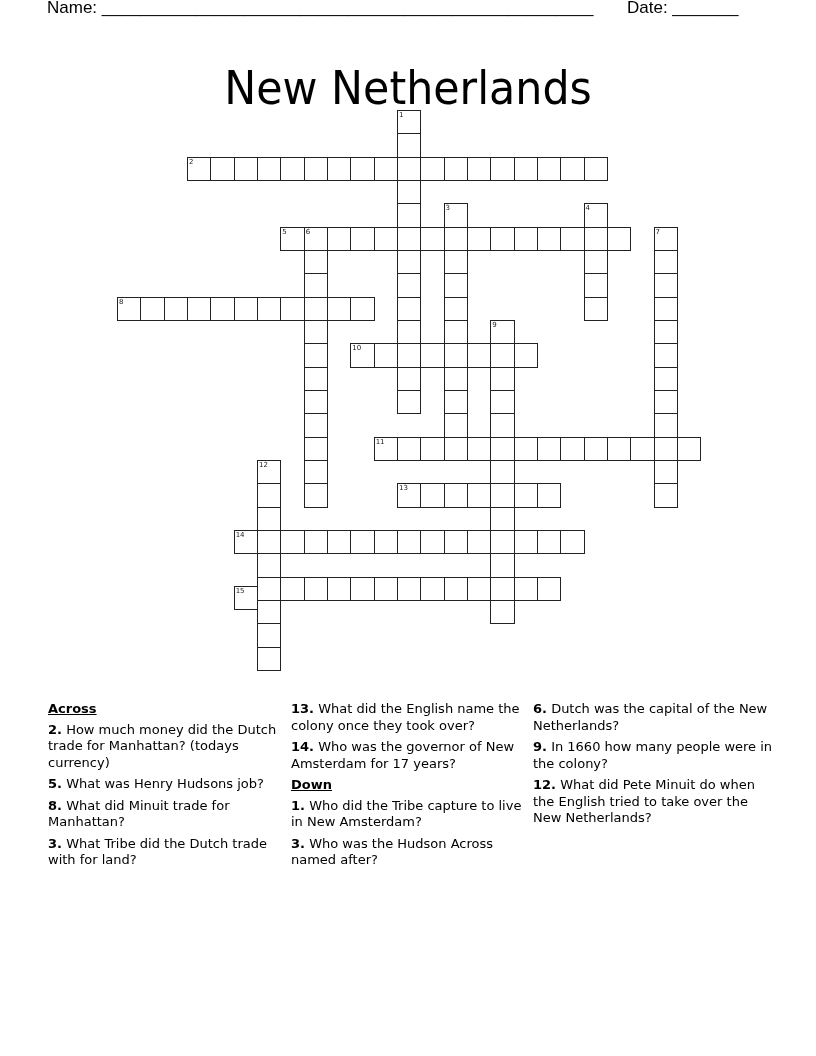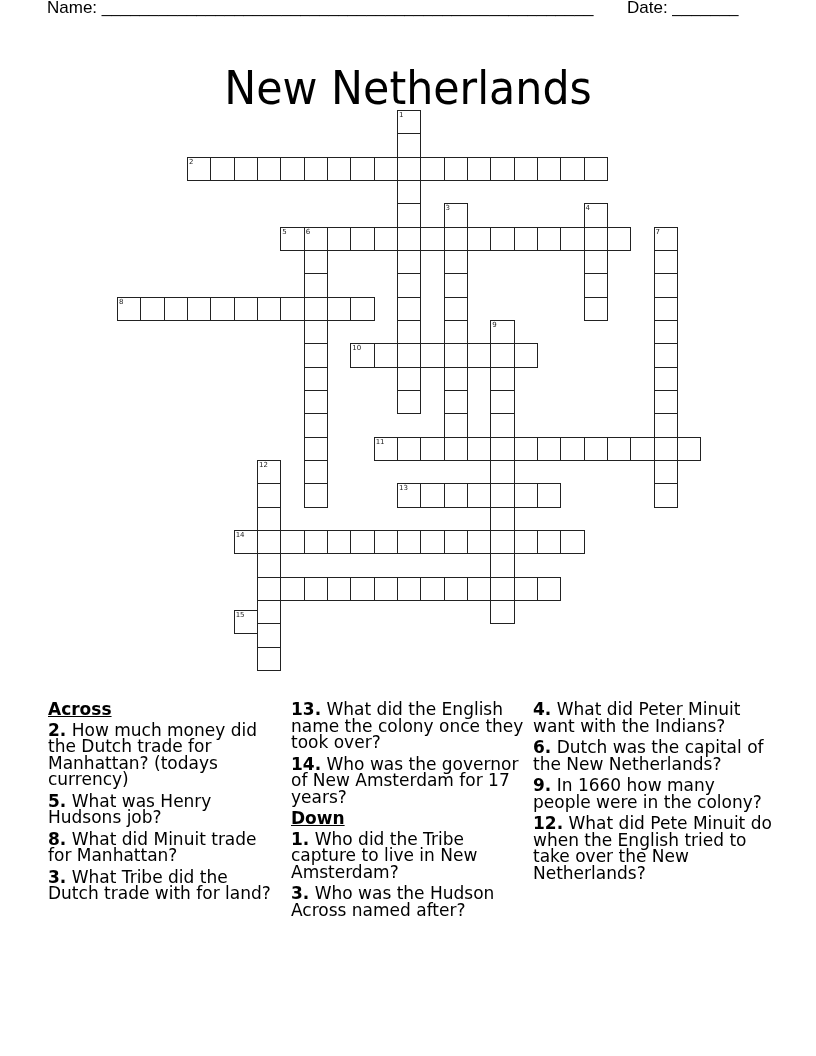--- a/index.html
+++ b/index.html
@@ -18,21 +18,21 @@
   #grid { position: absolute; left: 0; top: 0; width: 816px; height: 700px; }
   .cell {
     position: absolute; box-sizing: border-box; width: 24.33px; height: 24.33px;
     border: 1px solid #222; background: #fff;
   }
   .cell .num {
     position: absolute; left: 1px; top: 0px; font-family: "DejaVu Sans", sans-serif;
     font-size: 7px; line-height: 8px; color: #222;
   }
   .clues {
-    position: absolute; top: 701px; font-family: "DejaVu Sans", sans-serif; font-size: 17px;
+    position: absolute; top: 701px; font-family: "DejaVu Sans", sans-serif; font-size: 13px;
     line-height: 16.5px; color: #000;
   }
   #col-1 { left: 48px; width: 232px; }
   #col-2 { left: 291px; width: 235px; }
   #col-3 { left: 533px; width: 240px; }
   .section-head { font-weight: bold; text-decoration: underline; margin: 0 0 4px 0; }
   .clue { margin: 0 0 5px 0; }
   .clue .n { font-weight: bold; }
 </style>
 </head>
@@ -213,21 +213,21 @@
     <div class="cell" style="left: 326.97px; top: 529.94px;"></div>
     <div class="cell" style="left: 350.3px; top: 529.94px;"></div>
     <div class="cell" style="left: 373.63px; top: 529.94px;"></div>
     <div class="cell" style="left: 396.96px; top: 529.94px;"></div>
     <div class="cell" style="left: 420.29px; top: 529.94px;"></div>
     <div class="cell" style="left: 443.62px; top: 529.94px;"></div>
     <div class="cell" style="left: 466.95px; top: 529.94px;"></div>
     <div class="cell" style="left: 513.61px; top: 529.94px;"></div>
     <div class="cell" style="left: 536.94px; top: 529.94px;"></div>
     <div class="cell" style="left: 560.27px; top: 529.94px;"></div>
-    <div class="cell" style="left: 233.65px; top: 610px;">
+    <div class="cell" style="left: 233.65px; top: 586px;">
       <span class="num">15</span>
     </div>
     <div class="cell" style="left: 280.31px; top: 576.6px;"></div>
     <div class="cell" style="left: 303.64px; top: 576.6px;"></div>
     <div class="cell" style="left: 326.97px; top: 576.6px;"></div>
     <div class="cell" style="left: 350.3px; top: 576.6px;"></div>
     <div class="cell" style="left: 373.63px; top: 576.6px;"></div>
     <div class="cell" style="left: 396.96px; top: 576.6px;"></div>
     <div class="cell" style="left: 420.29px; top: 576.6px;"></div>
     <div class="cell" style="left: 443.62px; top: 576.6px;"></div>
@@ -246,17 +246,16 @@
 
 <div id="col-2" class="clues">
   <div class="clue"><span class="n">13.</span> <span>What did the English name the colony once they took over?</span></div>
   <div class="clue"><span class="n">14.</span> <span>Who was the governor of New Amsterdam for 17 years?</span></div>
   <div class="section-head">Down</div>
   <div class="clue"><span class="n">1.</span> <span>Who did the Tribe capture to live in New Amsterdam?</span></div>
   <div class="clue"><span class="n">3.</span> <span>Who was the Hudson Across named after?</span></div>
 </div>
 
 <div id="col-3" class="clues">
-  <div class="clue"><span class="n">4.</span> <span>What did Peter Minuit want with the Indians?</span></div>
   <div class="clue"><span class="n">6.</span> <span>Dutch was the capital of the New Netherlands?</span></div>
   <div class="clue"><span class="n">9.</span> <span>In 1660 how many people were in the colony?</span></div>
   <div class="clue"><span class="n">12.</span> <span>What did Pete Minuit do when the English tried to take over the New Netherlands?</span></div>
 </div>
 
 </body></html>

